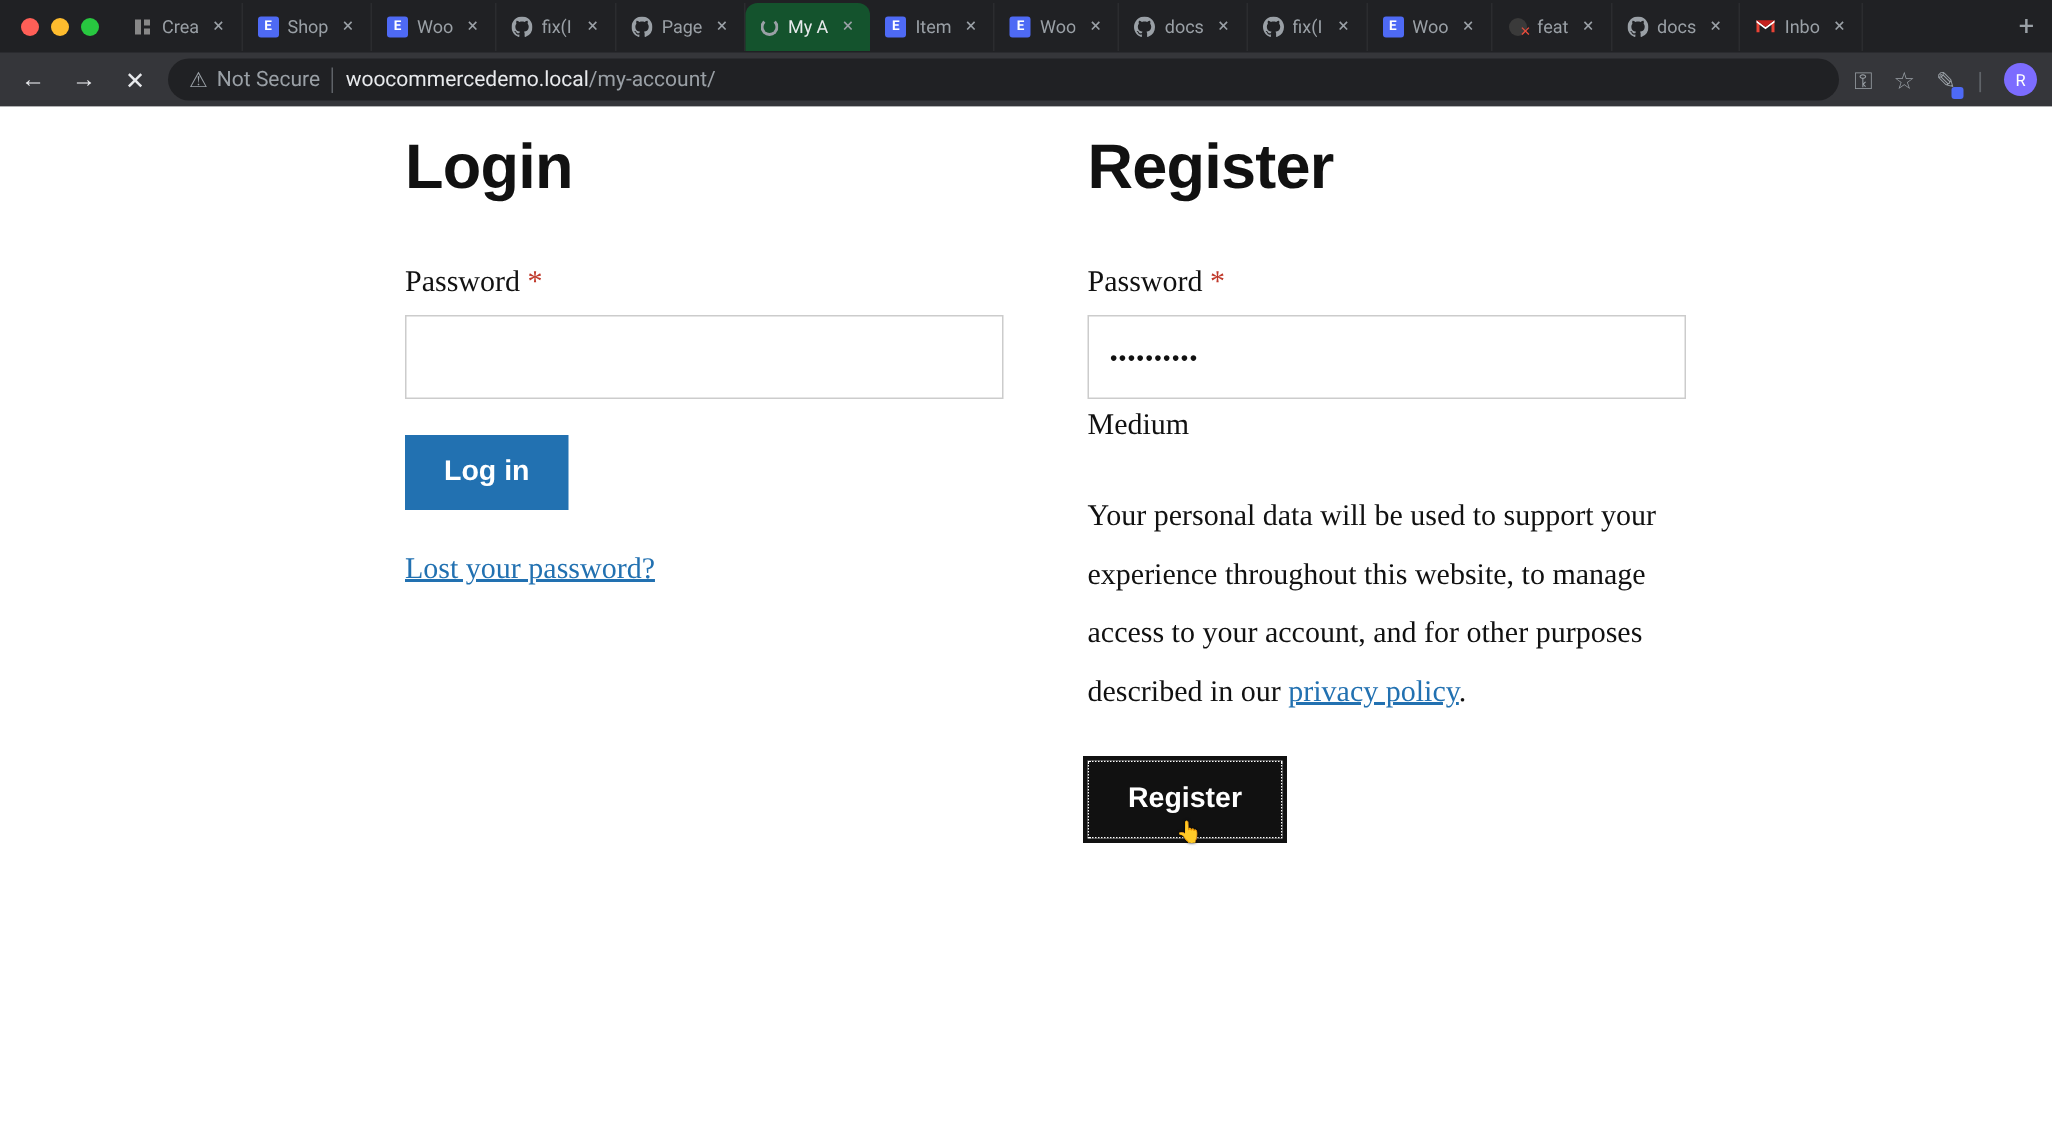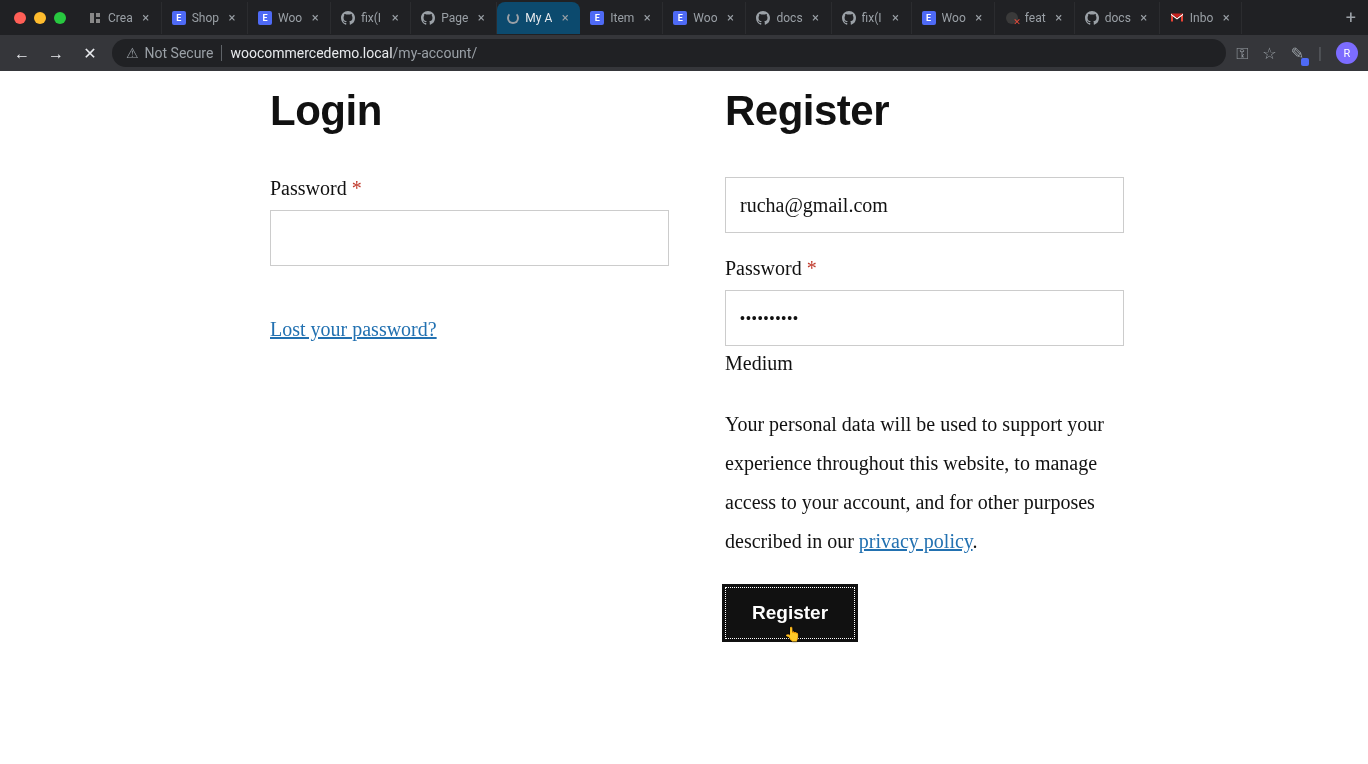--- a/index.html
+++ b/index.html
@@ -8,21 +8,21 @@
   
   .chrome { background: #202124; height: 71px; }
   .titlebar { height: 35px; display: flex; align-items: center; }
   .traffic-lights { display: flex; gap: 8px; padding-left: 14px; padding-right: 12px; }
   .light { width: 12px; height: 12px; border-radius: 50%; }
   .light.red { background: #ff5f57; }
   .light.yellow { background: #febc2e; }
   .light.green { background: #28c840; }
   .tabs { display: flex; flex: 1; height: 52px; align-items: center; }
   .tab { display: flex; align-items: center; height: 32px; padding: 0 8px 0 10px; color: #9aa0a6; font-size: 12px; gap: 6px; max-width: 92px; min-width: 80px; border-right: 1px solid rgba(255,255,255,0.05); cursor: default; }
-  .tab.active { background: #0c4a6e; color: #e8eaed; border-radius: 8px 8px 0 0; border-right: none; }
+  .tab.active { background: #14532d; color: #e8eaed; border-radius: 8px 8px 0 0; border-right: none; }
   .tab .favicon { width: 14px; height: 14px; display: inline-flex; align-items: center; justify-content: center; font-size: 9px; flex-shrink: 0; }
   .favicon.e-blue { background: #4e6af5; color: #fff; border-radius: 2px; font-weight: bold; }
   .favicon.gh { color: #9aa0a6; }
   .favicon.f-icon { color: #888; }
   .favicon.spinner { border: 2px solid #9aa0a6; border-top-color: transparent; border-radius: 50%; width: 12px; height: 12px; }
   .tab .label { white-space: nowrap; overflow: hidden; text-overflow: clip; flex: 1; }
   .tab .close { color: #9aa0a6; font-size: 13px; width: 14px; text-align: center; flex-shrink: 0; }
   .newtab { color: #9aa0a6; font-size: 18px; padding: 0 12px; }
   
   .toolbar { height: 36px; background: #35363a; display: flex; align-items: center; padding: 0 10px; gap: 10px; }
@@ -204,29 +204,29 @@
   <div class="container">
 
     <div class="col">
       <h2>Login</h2>
       <div class="form-row">
         <label class="lbl">
           <span>Password </span><span class="req">*</span>
         </label>
         <input class="input" type="password" value="" style="">
       </div>
+      <button class="btn-login">Log in</button>
       <div>
         <a href="#" class="lost-link">Lost your password?</a>
       </div>
     </div>
 
     <div class="col">
       <h2>Register</h2>
       <div class="form-row">
-        <input class="input" type="text" value="rucha@gmail.com" style="">
       </div>
       <div class="form-row" style="margin-bottom:6px;">
         <label class="lbl">
           <span>Password </span><span class="req">*</span>
         </label>
         <input class="input dots" type="text" value="••••••••••" style="">
       </div>
       <div class="strength">Medium</div>
       <p class="privacy">
         <span>Your personal data will be used to support your experience throughout this website, to manage access to your account, and for other purposes described in our </span><a href="#">privacy policy</a>.

